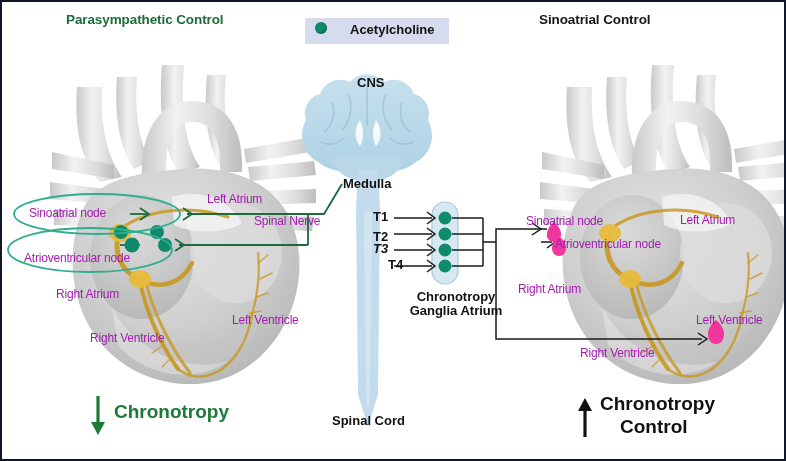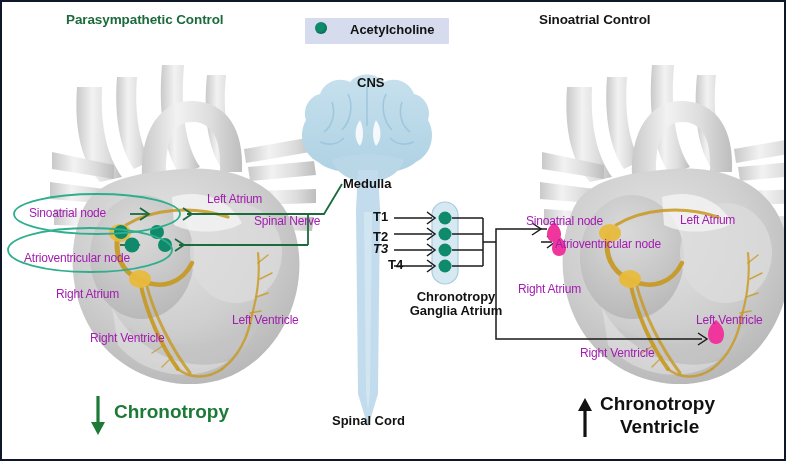--- a/index.html
+++ b/index.html
@@ -341,15 +341,15 @@
     <line x1="11" y1="2" x2="11" y2="30" stroke="#1c7a37" stroke-width="3.2"></line>
     <path d="M4 28 L11 41 L18 28 Z" fill="#1c7a37"></path>
   </svg>
   <div class="abs outcome outcome-down" style="left:112px; top:400px;">Chronotropy</div>
 
   <svg class="abs" style="left:572px; top:395px;" width="22" height="42" viewBox="0 0 22 42">
     <line x1="11" y1="12" x2="11" y2="40" stroke="#111111" stroke-width="3.2"></line>
     <path d="M4 14 L11 1 L18 14 Z" fill="#111111"></path>
   </svg>
   <div class="abs outcome outcome-up" style="left:598px; top:392px;">Chronotropy</div>
-  <div class="abs outcome outcome-up" style="left:618px; top:415px;">Ventricle</div>
+  <div class="abs outcome outcome-up" style="left:618px; top:415px;">Control</div>
 
 </div>
 
 </body></html>

